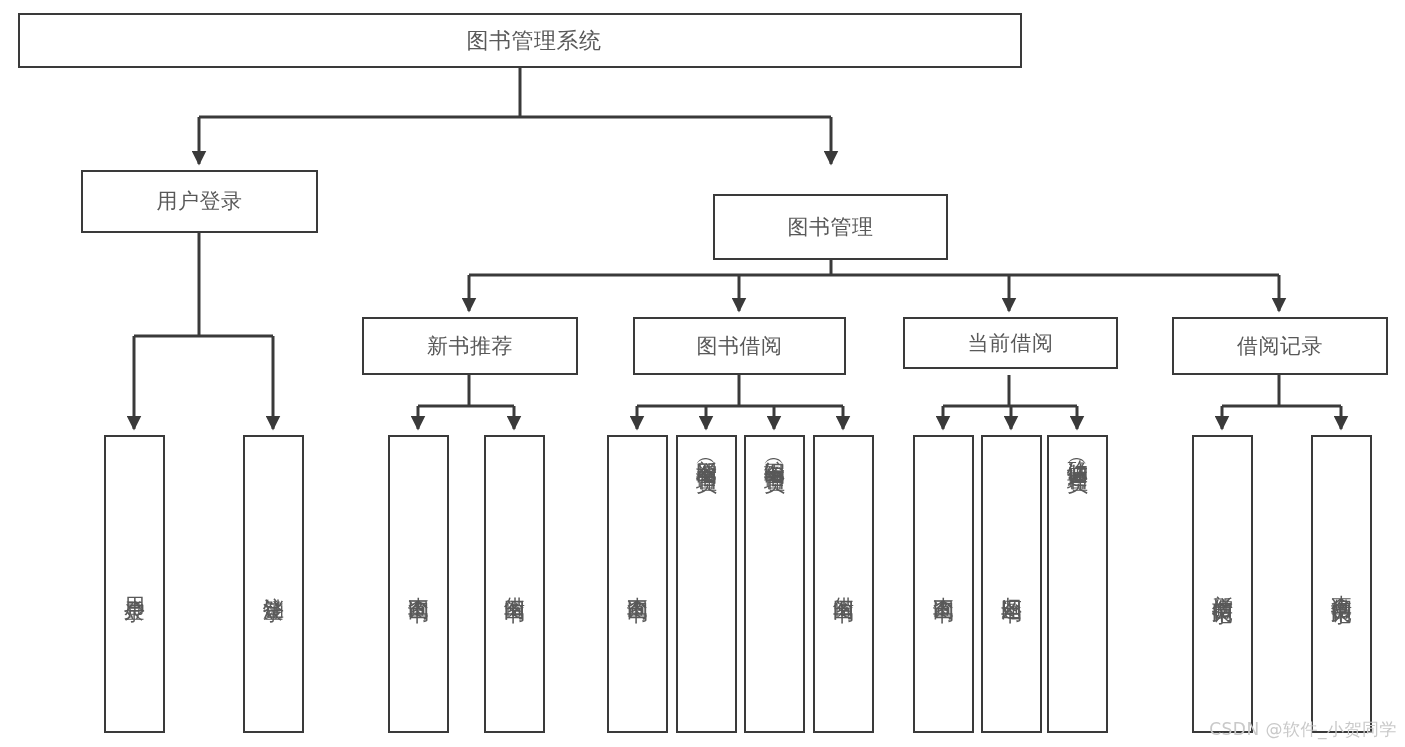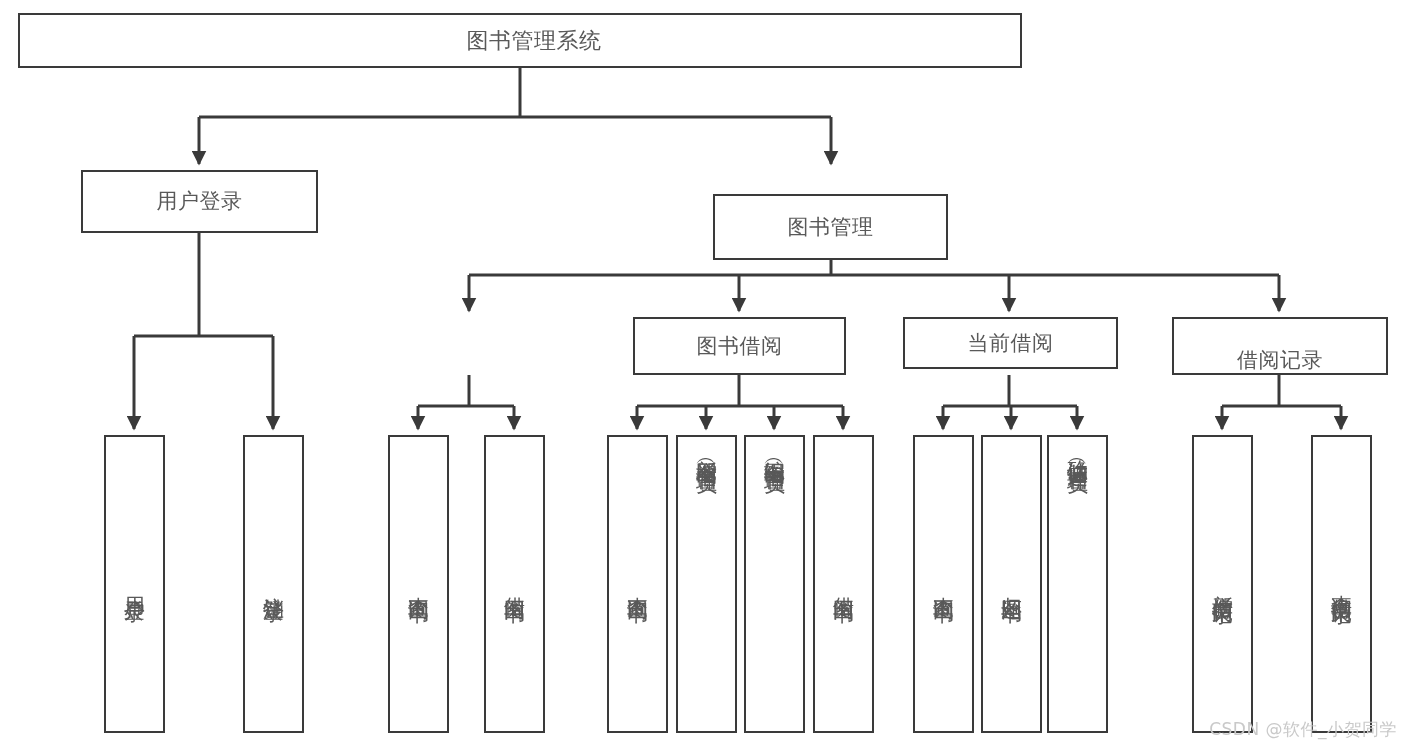--- a/index.html
+++ b/index.html
@@ -133,27 +133,30 @@
     <span class="label">图书管理系统</span>
   </div>
 
   <div class="node horiz" style="left:81px; top:170px; width:237px; height:63px;">
     <span class="label">用户登录</span>
   </div>
   <div class="node horiz" style="left:713px; top:170px; width:235px; height:66px;margin-top:24px;">
     <span class="label">图书管理</span>
   </div>
 
+  <div class="node horiz" style="left:362px; top:317px; width:216px; height:58px;">
+    <span class="label">新书推荐</span>
+  </div>
   <div class="node horiz" style="left:633px; top:317px; width:213px; height:58px;">
     <span class="label">图书借阅</span>
   </div>
   <div class="node horiz" style="left:903px; top:317px; width:215px; height:52px;">
     <span class="label">当前借阅</span>
   </div>
-  <div class="node horiz" style="left:1172px; top:317px; width:216px; height:58px;align-items:flex-end;">
+  <div class="node horiz" style="left:1172px; top:317px; width:216px; height:58px;">
     <span class="label">借阅记录</span>
   </div>
 
   <div class="node vert mid" style="left:104px; top:435px; width:61px; height:298px;">
     <span class="label">用户登录</span>
   </div>
   <div class="node vert mid" style="left:243px; top:435px; width:61px; height:298px;">
     <span class="label">注销登录</span>
   </div>
 

